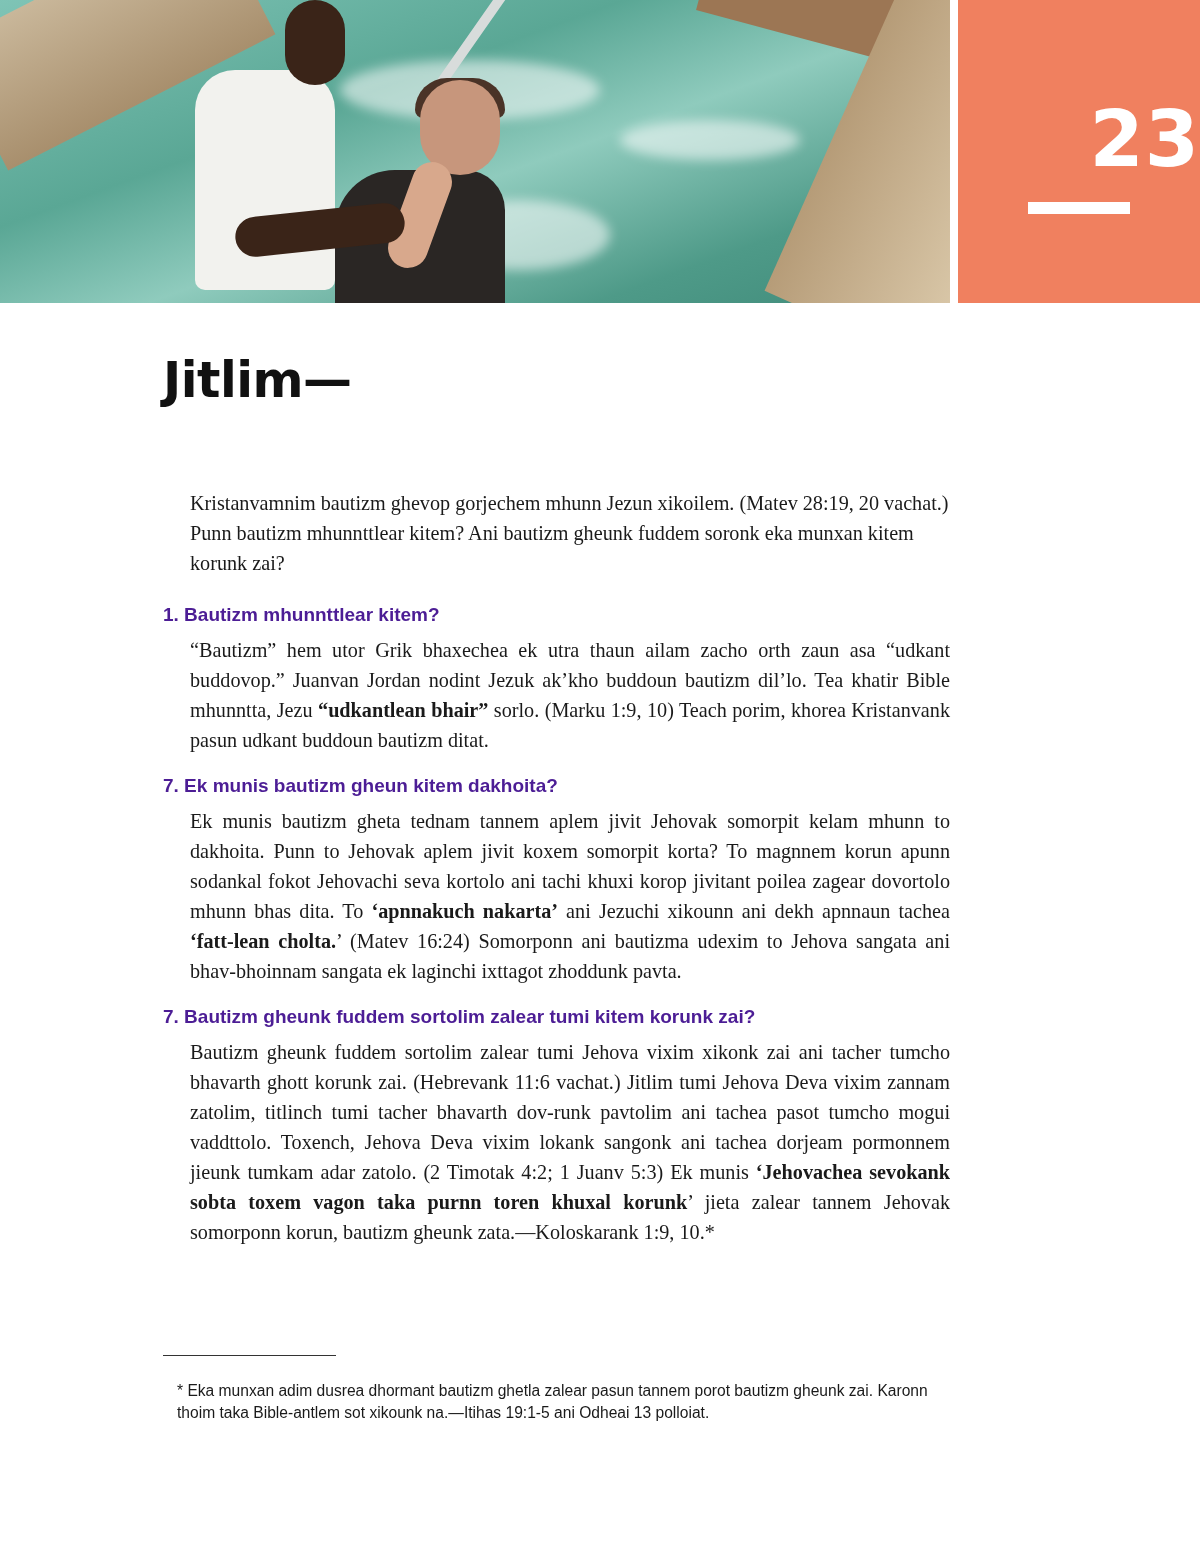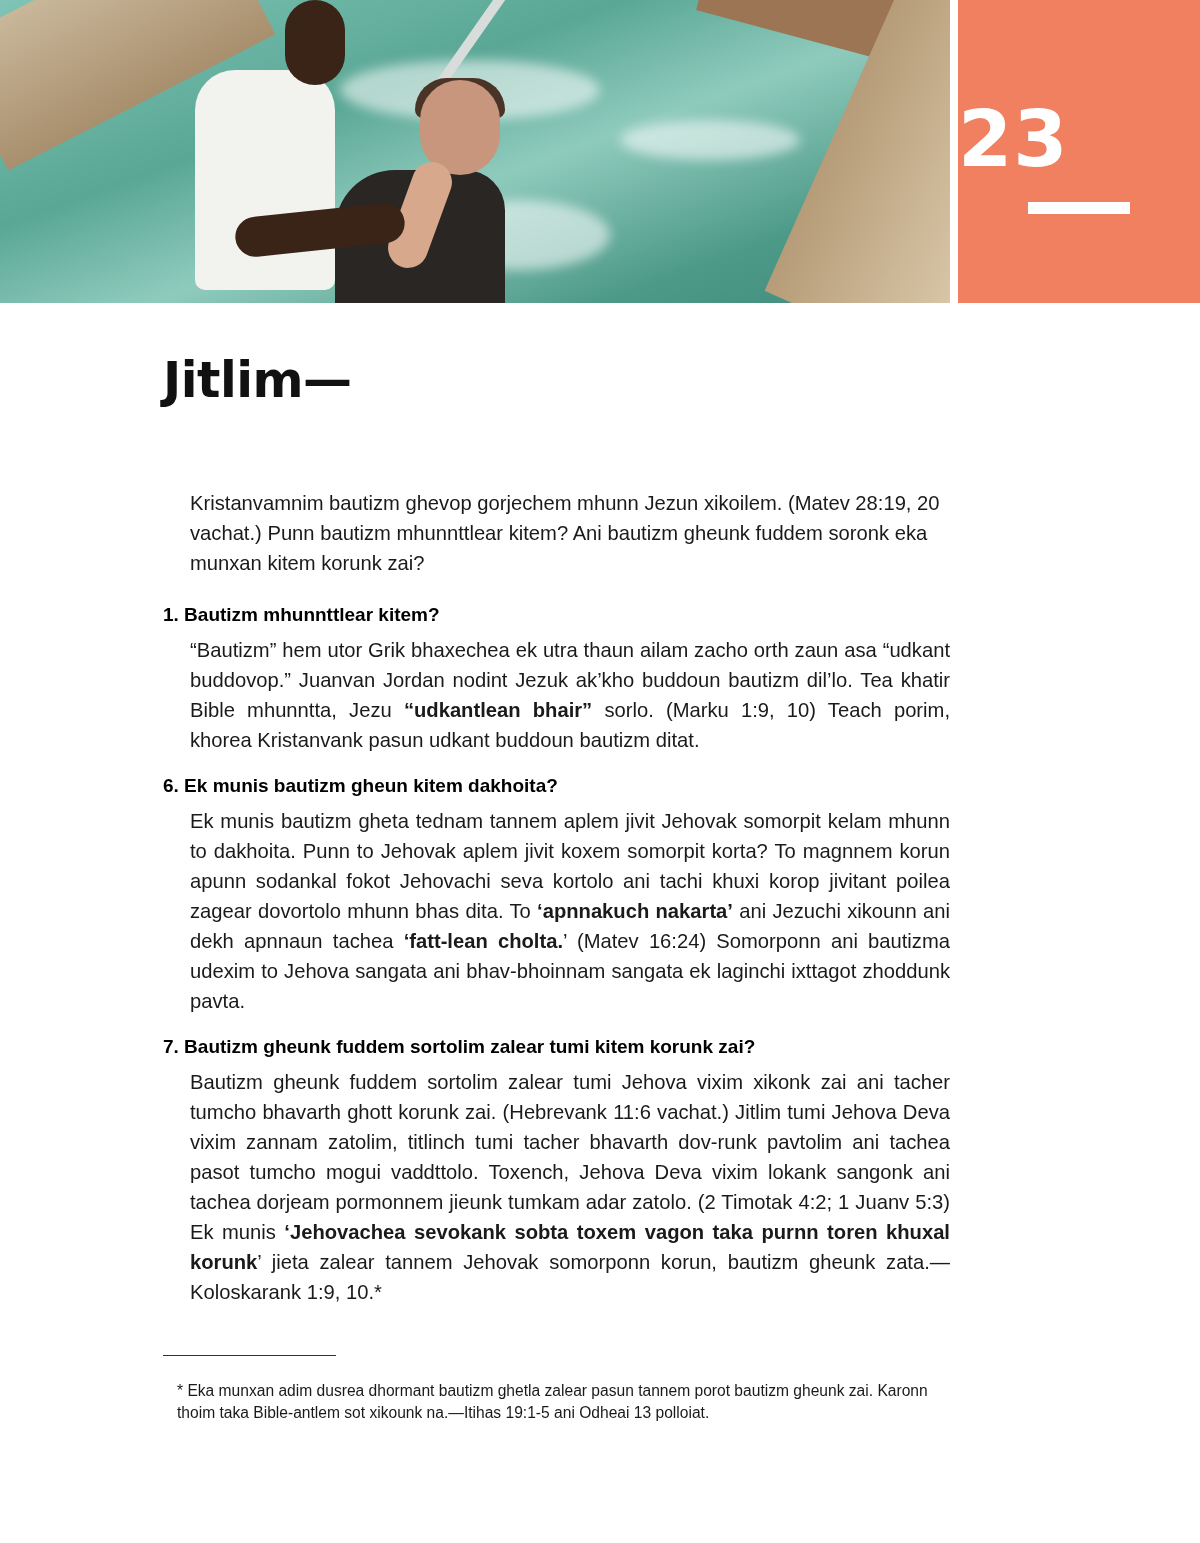--- a/index.html
+++ b/index.html
@@ -21,34 +21,34 @@
   .photo .man-shirt { position:absolute; left:195px; top:70px; width:140px; height:220px; background:#f2f2ee; border-radius:40px 40px 10px 10px; }
   .photo .man-head { position:absolute; left:285px; top:0px; width:60px; height:85px; background:#3a2418; border-radius:30px; }
   .photo .man-arm { position:absolute; left:235px; top:210px; width:170px; height:40px; background:#3a2418; border-radius:20px; transform:rotate(-6deg); }
   .photo .woman-body { position:absolute; left:335px; top:170px; width:170px; height:133px; background:#2a2624; border-radius:60px 40px 0 0; }
   .photo .woman-head { position:absolute; left:420px; top:80px; width:80px; height:95px; background:#c7967c; border-radius:40px; }
   .photo .woman-hair { position:absolute; left:415px; top:78px; width:90px; height:40px; background:#4a3327; border-radius:40px 40px 10px 10px; }
   .photo .woman-arm { position:absolute; left:400px; top:160px; width:40px; height:110px; background:#d8a88c; border-radius:20px; transform:rotate(20deg); }
 
   
   .badge { position:absolute; left:958px; top:0; width:242px; height:303px; background:#f0805f; }
-  .badge .num { position:absolute; left:0; right:0; top:100px; text-align:left; color:#ffffff;
+  .badge .num { position:absolute; left:0; right:0; top:100px; text-align:right; color:#ffffff;
            font-family:"DejaVu Sans", sans-serif; font-size:78px; font-weight:bold; letter-spacing:1px; line-height:1; }
   .badge-bar { position:absolute; left:70px; top:202px; width:102px; height:12px; background:#ffffff; }
 
   
   .title { position:absolute; left:163px; top:352px; margin:0; font-size:49px; line-height:57px;
            font-weight:bold; color:#111; font-family:"DejaVu Sans", sans-serif; letter-spacing:-0.5px; }
 
   .content { position:absolute; left:163px; top:488px; width:787px; }
   .para { margin:0 0 0 27px; font-size:20.2px; line-height:30px; text-align:justify; color:#1a1a1a;
-          font-family:Liberation Sans, sans-serif; }
+          font-family:Liberation Serif, serif; }
   .para b { font-weight:bold; }
   .intro { margin-bottom:24px; text-align:left; }
-  .q { margin:0 0 7px 0; font-size:19px; line-height:26px; font-weight:bold; color:#000000;
+  .q { margin:0 0 7px 0; font-size:19px; line-height:26px; font-weight:bold; color:#4c1d95;
        font-family:"Liberation Sans", sans-serif; }
   .section { margin-bottom:18px; }
 
   .fn-rule { position:absolute; left:163px; top:1355px; width:173px; height:1px; background:#333; }
   .footnote { position:absolute; left:163px; top:1366px; width:787px; font-size:15.6px; line-height:22px;
               color:#1a1a1a; font-family:"Liberation Sans", sans-serif; margin:14px; }
 </style>
 </head>
 <body>
 
@@ -80,21 +80,21 @@
 
 <div class="content">
   <p class="para intro">Kristanvamnim bautizm ghevop gorjechem mhunn Jezun xikoilem. (Matev 28:19, 20 vachat.) Punn bautizm mhunnttlear kitem? Ani bautizm gheunk fuddem soronk eka munxan kitem korunk zai?</p>
 
   <div class="section">
     <h2 class="q">1. Bautizm mhunnttlear kitem?</h2>
     <p class="para"><span>“Bautizm” hem utor Grik bhaxechea ek utra thaun ailam zacho orth zaun asa “udkant buddovop.” Juanvan Jordan nodint Jezuk ak’kho buddoun bautizm dil’lo. Tea khatir Bible mhunntta, Jezu </span><b>“udkantlean bhair”</b><span> sorlo. (Marku 1:9, 10) Teach porim, khorea Kristanvank pasun udkant buddoun bautizm ditat.</span></p>
   </div>
 
   <div class="section">
-    <h2 class="q">6. Ek munis bautizm gheun kitem dakhoita?</h2>
+    <h2 class="q">7. Ek munis bautizm gheun kitem dakhoita?</h2>
     <p class="para"><span>Ek munis bautizm gheta tednam tannem aplem jivit Jehovak somorpit kelam mhunn to dakhoita. Punn to Jehovak aplem jivit koxem somorpit korta? To magnnem korun apunn sodankal fokot Jehovachi seva kortolo ani tachi khuxi korop jivitant poilea zagear dovortolo mhunn bhas dita. To </span><b>‘apnnakuch nakarta’</b><span> ani Jezuchi xikounn ani dekh apnnaun tachea </span><b>‘fatt-lean cholta.</b><span>’ (Matev 16:24) Somorponn ani bautizma udexim to Jehova sangata ani bhav-bhoinnam sangata ek laginchi ixttagot zhoddunk pavta.</span></p>
   </div>
 
   <div class="section">
     <h2 class="q">7. Bautizm gheunk fuddem sortolim zalear tumi kitem korunk zai?</h2>
     <p class="para"><span>Bautizm gheunk fuddem sortolim zalear tumi Jehova vixim xikonk zai ani tacher tumcho bhavarth ghott korunk zai. (Hebrevank 11:6 vachat.) Jitlim tumi Jehova Deva vixim zannam zatolim, titlinch tumi tacher bhavarth dov-runk pavtolim ani tachea pasot tumcho mogui vaddttolo. Toxench, Jehova Deva vixim lokank sangonk ani tachea dorjeam pormonnem jieunk tumkam adar zatolo. (2 Timotak 4:2; 1 Juanv 5:3) Ek munis </span><b>‘Jehovachea sevokank sobta toxem vagon taka purnn toren khuxal korunk</b><span>’ jieta zalear tannem Jehovak somorponn korun, bautizm gheunk zata.—Koloskarank 1:9, 10.*</span></p>
   </div>
 </div>
 
 <div class="fn-rule"></div>

